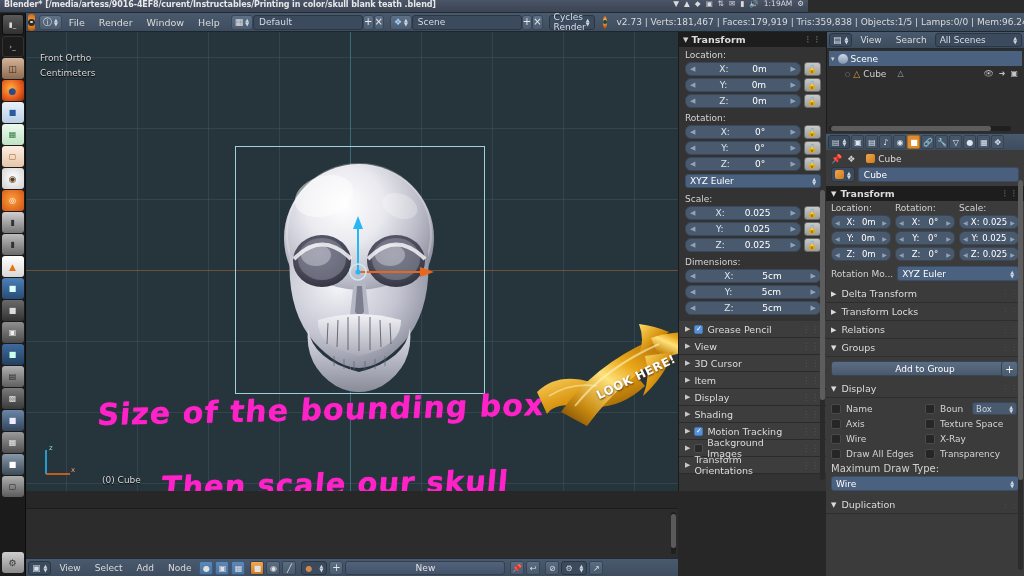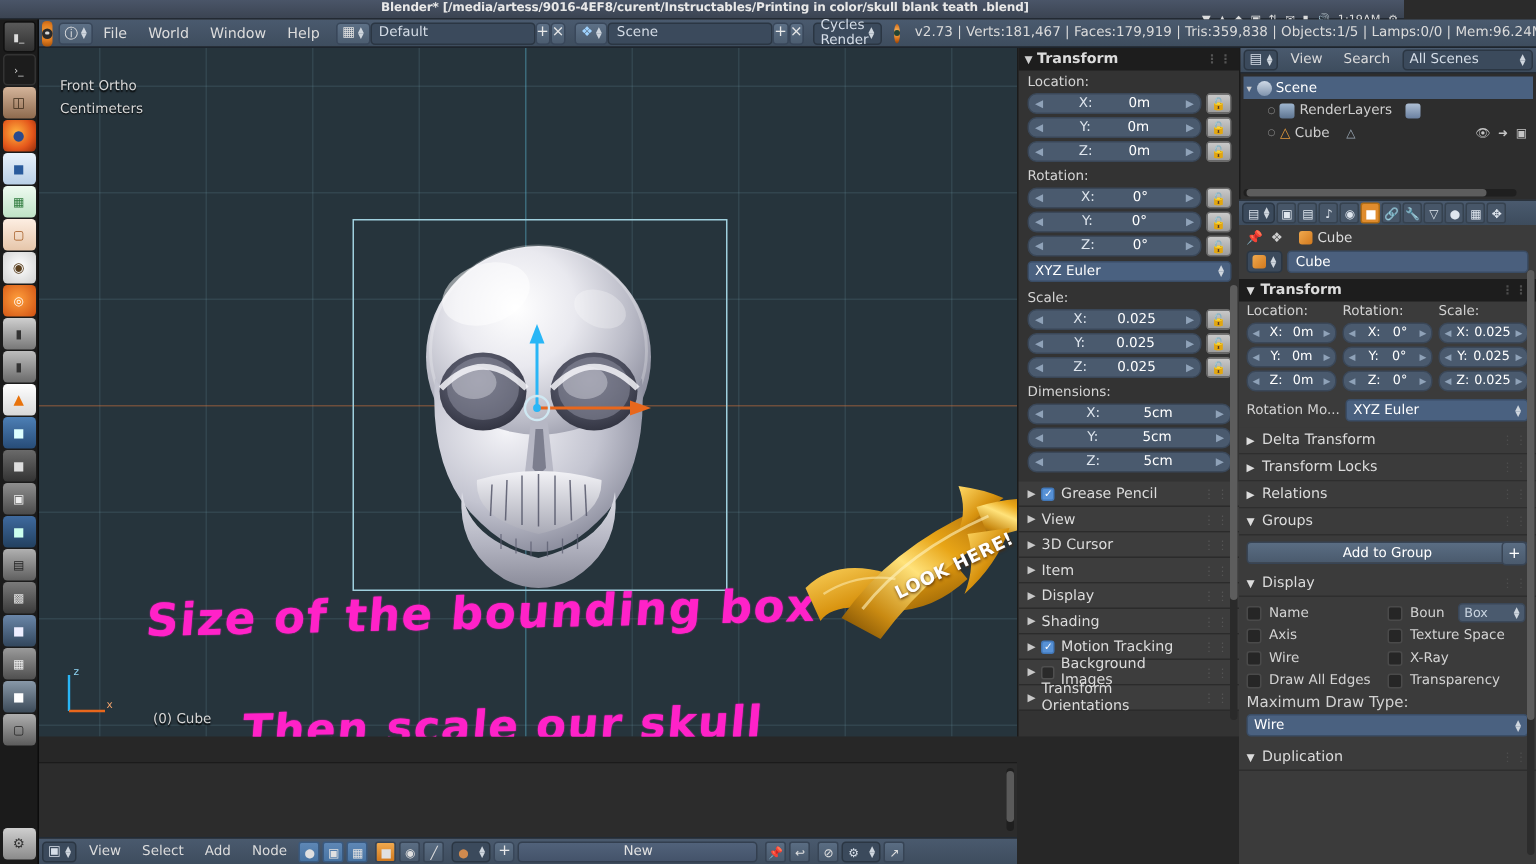--- a/index.html
+++ b/index.html
@@ -8,24 +8,24 @@
     width:1024px; height:576px; overflow:hidden;
     background:#2b2b2b;
     font-family:"DejaVu Sans", sans-serif;
     font-size:10px; color:#e0e0e0;
     -webkit-font-smoothing:antialiased;
   }
   #app { position:relative; width:1024px; height:576px; overflow:hidden; }
 
   
   .os-titlebar{
-    position:absolute; left:0; top:0; width:936px; height:13px;
+    position:absolute; left:0; top:0; width:808px; height:13px;
     background:linear-gradient(#4a5568,#3b4452);
     border-bottom:1px solid #232a33;
-    display:flex; align-items:center;flex-direction:column;
+    display:flex; align-items:flex-start;
   }
   .os-title{ font-size:8px; color:#e8e8e8; padding-left:4px; white-space:nowrap;
              font-family:"DejaVu Sans", sans-serif; font-weight:bold; letter-spacing:-.1px;}
   .os-tray{ margin-left:auto; display:flex; align-items:center; gap:5px; padding-right:4px; }
   .os-tray span{ font-size:7.5px; color:#dcdcdc; line-height:1; }
   .tray-ico{ font-size:8px; color:#d8d8d8; }
   .tray-red{ color:#cc4b37; }
 
   
   .dock{
@@ -430,21 +430,21 @@
           </div>
       </div>
       <div class="hdr-btn">
         <span style="font-size:9px;">ⓘ</span>
         <span class="updown">
             <span>▲</span>
             <span>▼</span>
           </span>
       </div>
       <div class="menu-item">File</div>
-      <div class="menu-item">World</div>
+      <div class="menu-item">Render</div>
       <div class="menu-item">Window</div>
       <div class="menu-item">Help</div>
 
       <div class="hdr-btn" style="margin-left:4px;">
         <span style="font-size:9px;">▦</span>
         <span class="updown">
             <span>▲</span>
             <span>▼</span>
           </span>
       </div>
@@ -897,26 +897,20 @@
           </div>
         </div>
         <div style="padding:2px 2px 0 2px;">
           <div class="ol-row sel" style="padding-left:2px;">
             <span style="font-size:7px;color:#cfcfcf;">▾</span>
             <span style="width:10px;height:10px;border-radius:50%;background:linear-gradient(#cfd9e6,#7f93ad);display:inline-block;"></span>
             <span>Scene</span>
           </div>
           <div class="ol-row" style="padding-left:16px;">
             <span style="font-size:6px;color:#8f8f8f;">○</span>
-            <span style="width:10px;height:10px;border-radius:2px;background:linear-gradient(#9fb6cf,#5d7490);display:inline-block;"></span>
-            <span>RenderLayers</span>
-            <span style="margin-left:6px;width:10px;height:10px;border-radius:2px;background:linear-gradient(#aebfd4,#6a80a0);display:inline-block;"></span>
-          </div>
-          <div class="ol-row" style="padding-left:16px;">
-            <span style="font-size:6px;color:#8f8f8f;">○</span>
             <span style="font-size:9px;color:#e39a3d;">△</span>
             <span>Cube</span>
             <span style="font-size:8px;color:#9aa7b4;margin-left:8px;">△</span>
             <span style="margin-left:auto;display:flex;gap:5px;padding-right:4px;">
               <span style="font-size:8px;color:#c4c4c4;">👁</span>
               <span style="font-size:8px;color:#c4c4c4;">➜</span>
               <span style="font-size:8px;color:#c4c4c4;">▣</span>
             </span>
           </div>
         </div>

